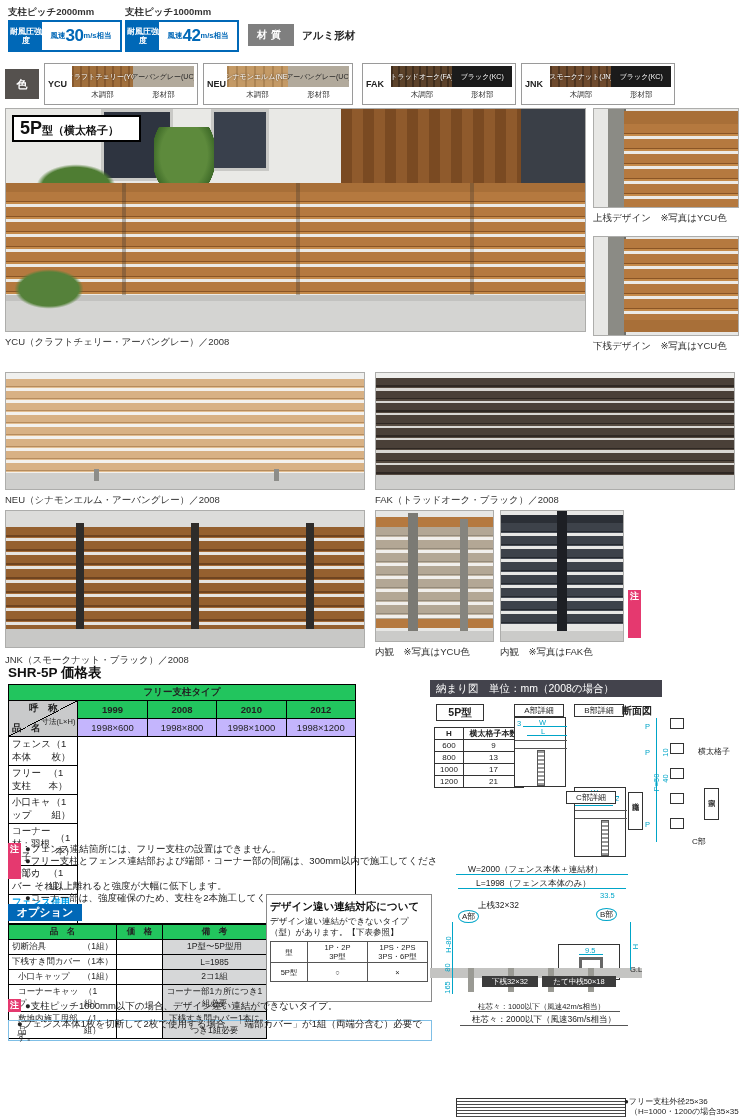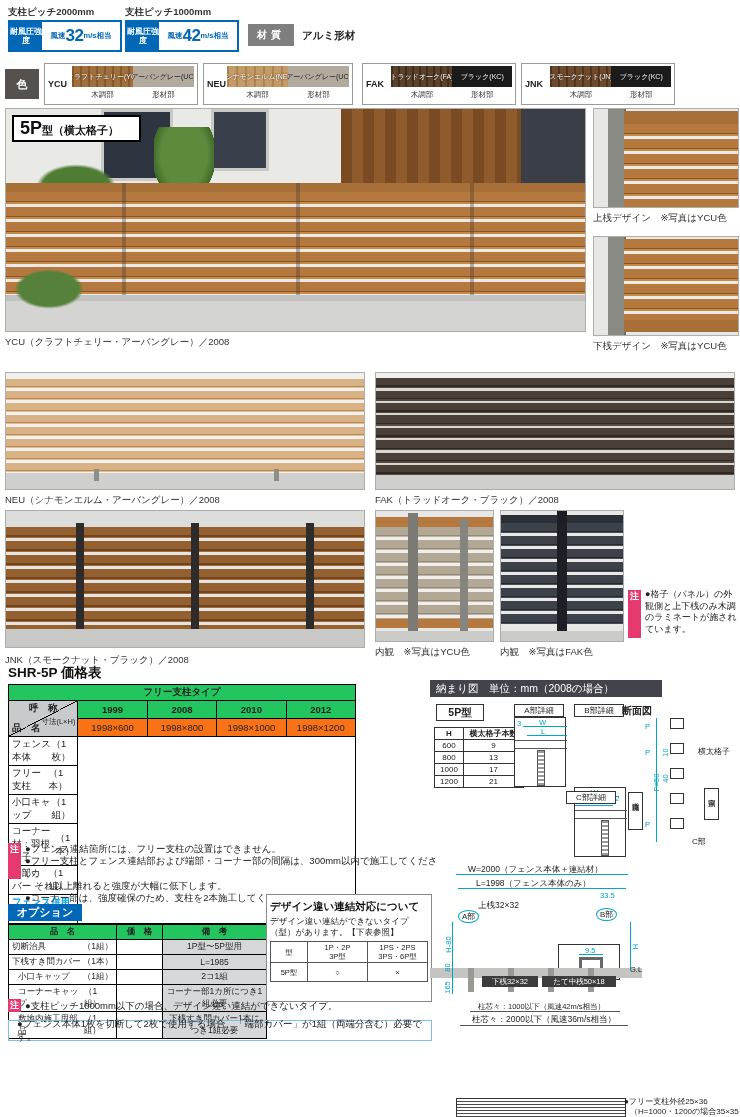--- a/index.html
+++ b/index.html
@@ -47,21 +47,21 @@
   .typelabel .big{font-size:18px;font-weight:bold;color:#111}
   .typelabel .small{font-size:11px;font-weight:bold;color:#111}
   
   .pinkbadge{background:#e5396f;color:#fff;font-size:9px;font-weight:bold;text-align:center;line-height:13px}
   .notetext{font-size:9px;color:#222;line-height:1.3}
   
   .sect-title{font-size:13.5px;font-weight:bold;color:#111}
   table.ptable{border-collapse:collapse;table-layout:fixed}
   table.ptable td{border:1px solid #000;font-size:9.5px;padding:1px 3px;box-sizing:border-box}
   td.gh{background:#22c55e;text-align:center;font-weight:bold}
-  td.ghs{background:#f97316;text-align:center;font-size:8.5px}
+  td.ghs{background:#c4b5fd;text-align:center;font-size:8.5px}
   .diagcell{background:#c9cacb;position:relative;padding:0!important}
   .diagcell .diag{position:absolute;left:0;top:0;right:0;bottom:0;
      background-image:linear-gradient(to bottom right,transparent 49.3%,#000 49.3%,#000 50.7%,transparent 50.7%)}
   .diagcell .t1{position:absolute;top:1px;left:0;right:0;text-align:center;font-weight:bold}
   .diagcell .t2{position:absolute;top:16px;right:2px;font-size:7.5px}
   .diagcell .t3{position:absolute;bottom:1px;left:3px;font-weight:bold}
   .nmcell{display:flex;justify-content:space-between;align-items:center}
   .cyanlink{color:#00a0e9;font-weight:bold}
   
   .opthead{background:#0068b7;color:#fff;font-size:11px;font-weight:bold;display:flex;align-items:center;justify-content:center}
@@ -99,21 +99,21 @@
 </head>
 <body>
 
 <div class="page">
 
   <div class="abs spec-title" style="left:8px;top:6px">支柱ピッチ2000mm</div>
   <div class="abs specbox" style="left:8px;top:20px">
     <div class="lbl">耐風圧強度</div>
     <div class="val">
         <span class="sm">風速</span>
-        <span class="num">32</span>
+        <span class="num">30</span>
         <span class="sm">m/s相当</span>
       </div>
   </div>
   <div class="abs spec-title" style="left:125px;top:6px">支柱ピッチ1000mm</div>
   <div class="abs specbox" style="left:125px;top:20px">
     <div class="lbl">耐風圧強度</div>
     <div class="val">
         <span class="sm">風速</span>
         <span class="num">42</span>
         <span class="sm">m/s相当</span>
@@ -241,21 +241,20 @@
   <div class="abs photo" style="left:500px;top:510px;width:124px;height:132px">
     <div class="abs" style="left:0;top:4px;width:124px;height:8px;background:#2b2f36"></div>
     <div class="abs slats-int2" style="left:0;top:12px;width:124px;height:104px"></div>
     <div class="abs" style="left:56px;top:0;width:10px;height:126px;background:#1d1f24"></div>
     <div class="abs" style="left:0;top:120px;width:124px;height:12px;background:#cbcbc9"></div>
   </div>
   <div class="abs caption" style="left:375px;top:646px">内観　※写真はYCU色</div>
   <div class="abs caption" style="left:500px;top:646px">内観　※写真はFAK色</div>
 
   <div class="abs pinkbadge" style="left:628px;top:590px;width:13px;height:48px">注</div>
-  <div class="abs notetext" style="left:645px;top:589px;width:95px">●格子（パネル）の外観側と上下桟のみ木調のラミネートが施されています。</div>
 
   <div class="abs sect-title" style="left:8px;top:664px">SHR-5P 価格表</div>
   <table class="abs ptable" style="left:8px;top:684px;width:348px">
     <tbody>
         <tr>
           <td colspan="5" class="gh" style="height:15px">フリー支柱タイプ</td>
         </tr>
     <tr>
       <td rowspan="2" class="diagcell" style="width:112px;height:36px">
         <div class="diag"></div>

